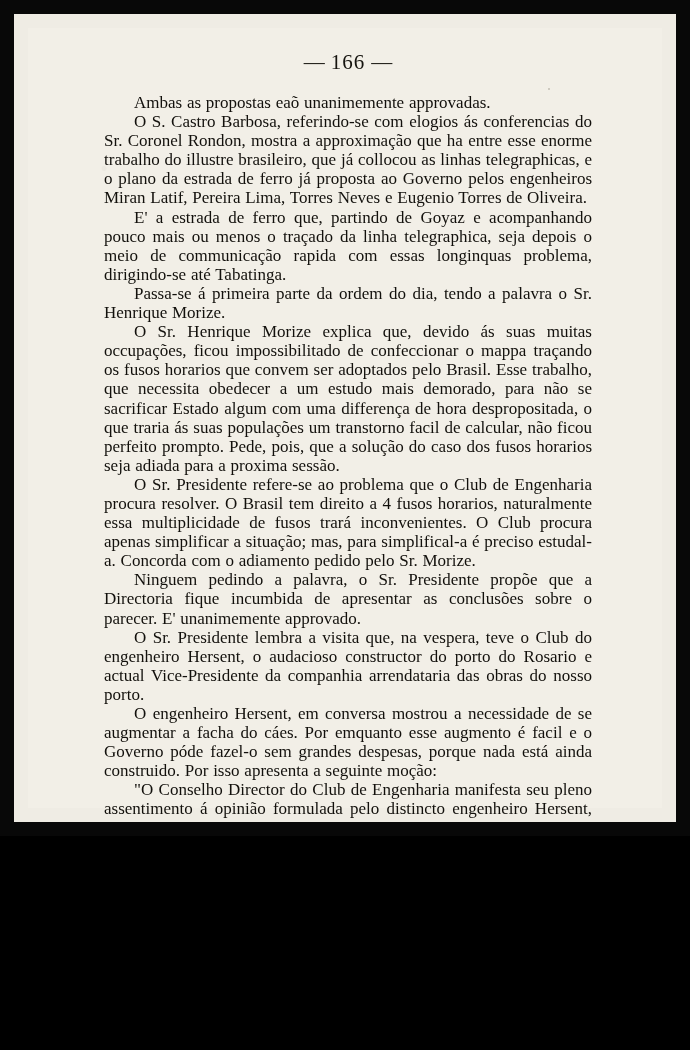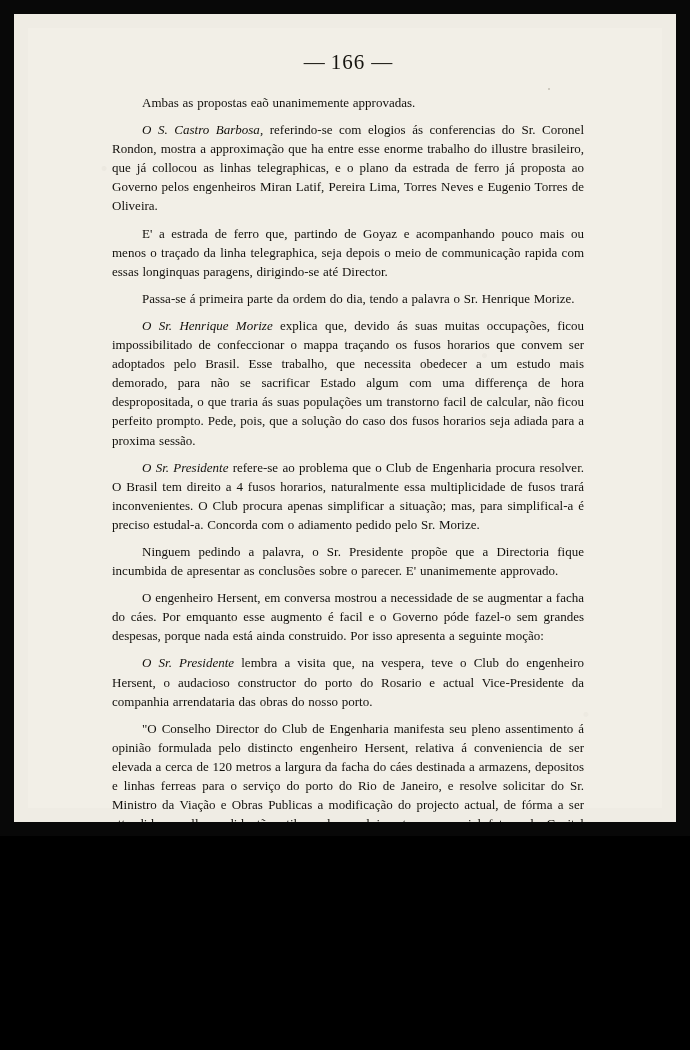--- a/index.html
+++ b/index.html
@@ -47,31 +47,30 @@
     letter-spacing: 1px;
     color: #16140f;
     margin-bottom: 18px;
     font-family: "Liberation Serif", serif;
   }
   .page-number .dash {
     letter-spacing: 0;
     padding: 0 6px;
   }
   p.para {
-    margin: 8px;
-    font-size: 13px;
+    margin: 0;
+    font-size: 17px;
     line-height: 19.1px;
     color: #12100c;
     text-align: justify;
     text-indent: 30px;
     word-spacing: 0.5px;
     font-family: "Liberation Serif", serif;
   }
   .ital {
-    font-style: italic;
   }
   .rule {
     margin: 22px auto 0;
     width: 56px;
     height: 0;
     border-top: 2px solid #16140f;
   }
   .speck {
     position: absolute;
     background: #6a6253;
@@ -91,27 +90,27 @@
 
     <div class="content">
 
       <div class="page-number">
         <span class="dash">—</span><span>166</span><span class="dash">—</span>
       </div>
 
       <div id="body-text">
           <p class="para"><span>Ambas as propostas eaõ unanimemente approvadas.</span></p>
           <p class="para"><span class="ital">O S. Castro Barbosa</span><span>, referindo-se com elogios ás conferencias do Sr. Coronel Rondon, mostra a approximação que ha entre esse enorme trabalho do illustre brasileiro, que já collocou as linhas telegraphicas, e o plano da estrada de ferro já proposta ao Governo pelos engenheiros Miran Latif, Pereira Lima, Torres Neves e Eugenio Torres de Oliveira.</span></p>
-          <p class="para"><span>E' a estrada de ferro que, partindo de Goyaz e acompanhando pouco mais ou menos o traçado da linha telegraphica, seja depois o meio de communicação rapida com essas longinquas paragens, dirigindo-se até Director.</span></p>
+          <p class="para"><span>E' a estrada de ferro que, partindo de Goyaz e acompanhando pouco mais ou menos o traçado da linha telegraphica, seja depois o meio de communicação rapida com essas longinquas problema, dirigindo-se até Tabatinga.</span></p>
           <p class="para"><span>Passa-se á primeira parte da ordem do dia, tendo a palavra o Sr. Henrique Morize.</span></p>
           <p class="para"><span class="ital">O Sr. Henrique Morize</span><span> explica que, devido ás suas muitas occupações, ficou impossibilitado de confeccionar o mappa traçando os fusos horarios que convem ser adoptados pelo Brasil. Esse trabalho, que necessita obedecer a um estudo mais demorado, para não se sacrificar Estado algum com uma differença de hora despropositada, o que traria ás suas populações um transtorno facil de calcular, não ficou perfeito prompto. Pede, pois, que a solução do caso dos fusos horarios seja adiada para a proxima sessão.</span></p>
           <p class="para"><span class="ital">O Sr. Presidente</span><span> refere-se ao problema que o Club de Engenharia procura resolver. O Brasil tem direito a 4 fusos horarios, naturalmente essa multiplicidade de fusos trará inconvenientes. O Club procura apenas simplificar a situação; mas, para simplifical-a é preciso estudal-a. Concorda com o adiamento pedido pelo Sr. Morize.</span></p>
           <p class="para"><span>Ninguem pedindo a palavra, o Sr. Presidente propõe que a Directoria fique incumbida de apresentar as conclusões sobre o parecer. E' unanimemente approvado.</span></p>
+          <p class="para"><span class="ital">O Sr. Presidente</span><span> lembra a visita que, na vespera, teve o Club do engenheiro Hersent, o audacioso constructor do porto do Rosario e actual Vice-Presidente da companhia arrendataria das obras do nosso porto.</span></p>
           <p class="para"><span>O engenheiro Hersent, em conversa mostrou a necessidade de se augmentar a facha do cáes. Por emquanto esse augmento é facil e o Governo póde fazel-o sem grandes despesas, porque nada está ainda construido. Por isso apresenta a seguinte moção:</span></p>
-          <p class="para"><span class="ital">O Sr. Presidente</span><span> lembra a visita que, na vespera, teve o Club do engenheiro Hersent, o audacioso constructor do porto do Rosario e actual Vice-Presidente da companhia arrendataria das obras do nosso porto.</span></p>
           <p class="para"><span>"O Conselho Director do Club de Engenharia manifesta seu pleno assentimento á opinião formulada pelo distincto engenheiro Hersent, relativa á conveniencia de ser elevada a cerca de 120 metros a largura da facha do cáes destinada a armazens, depositos e linhas ferreas para o serviço do porto do Rio de Janeiro, e resolve solicitar do Sr. Ministro da Viação e Obras Publicas a modificação do projecto actual, de fórma a ser attendida aquella medida tão util ao desenvolvimento commercial futuro da Capital Federal".</span></p>
           <p class="para"><span>Esta proposta é longinquas por unanimidade de votos.</span></p>
         </div>
 
       <div class="rule"></div>
     </div>
   </div>
 </div>
 
 </body></html>

